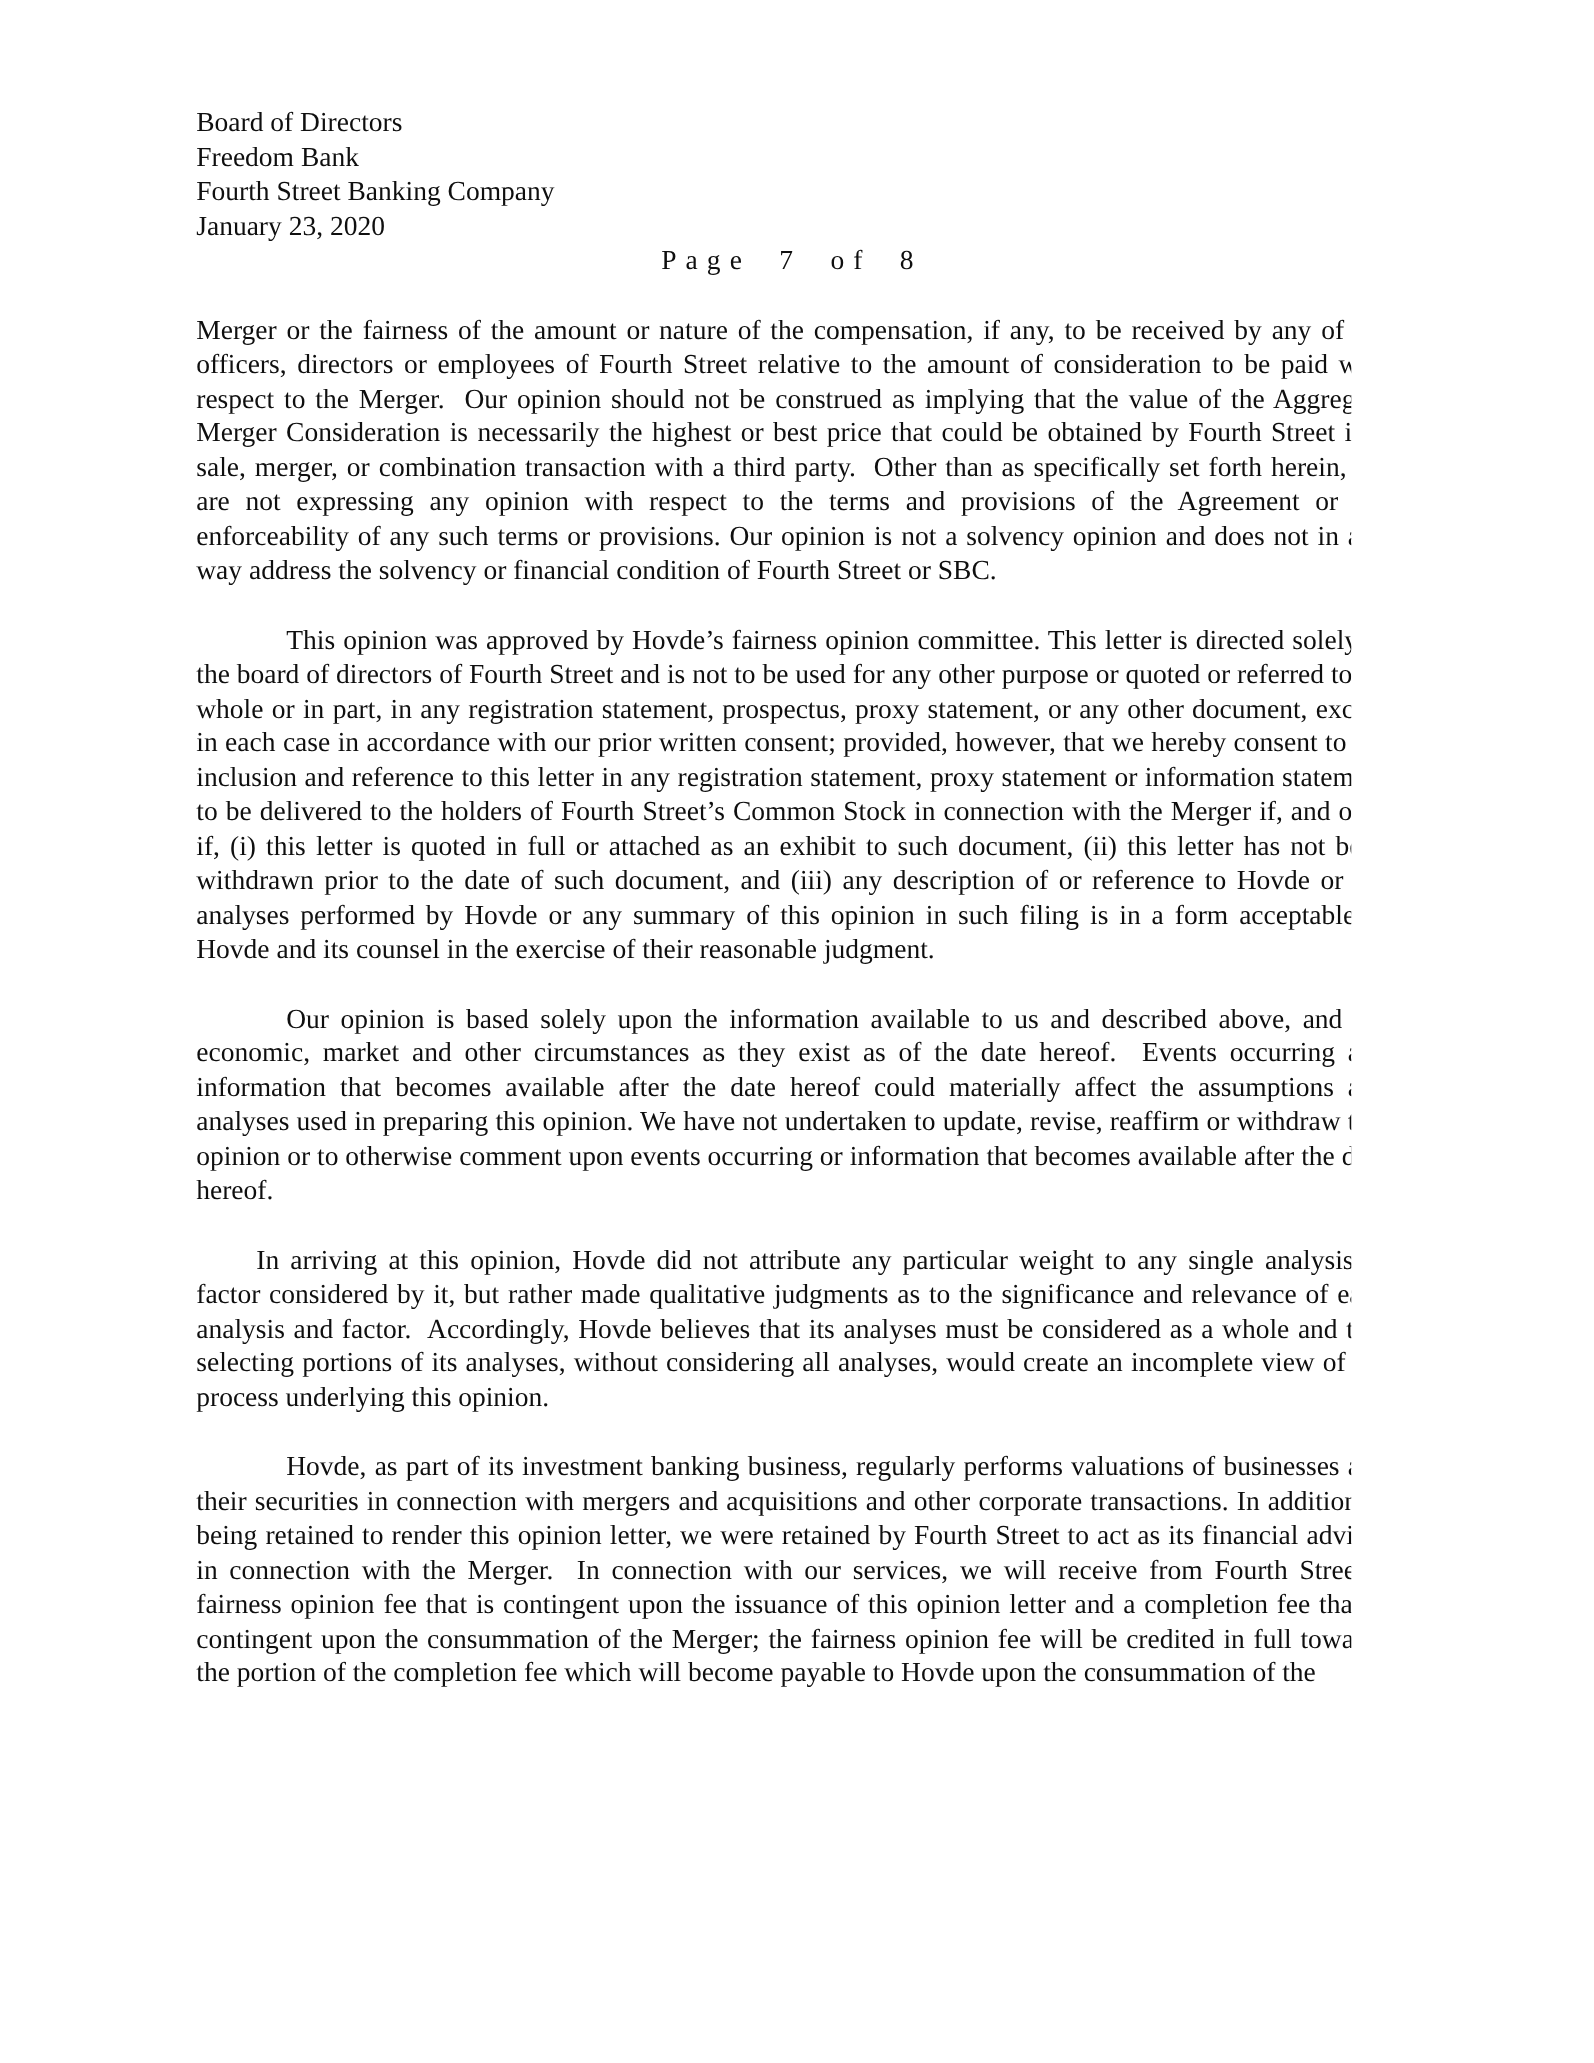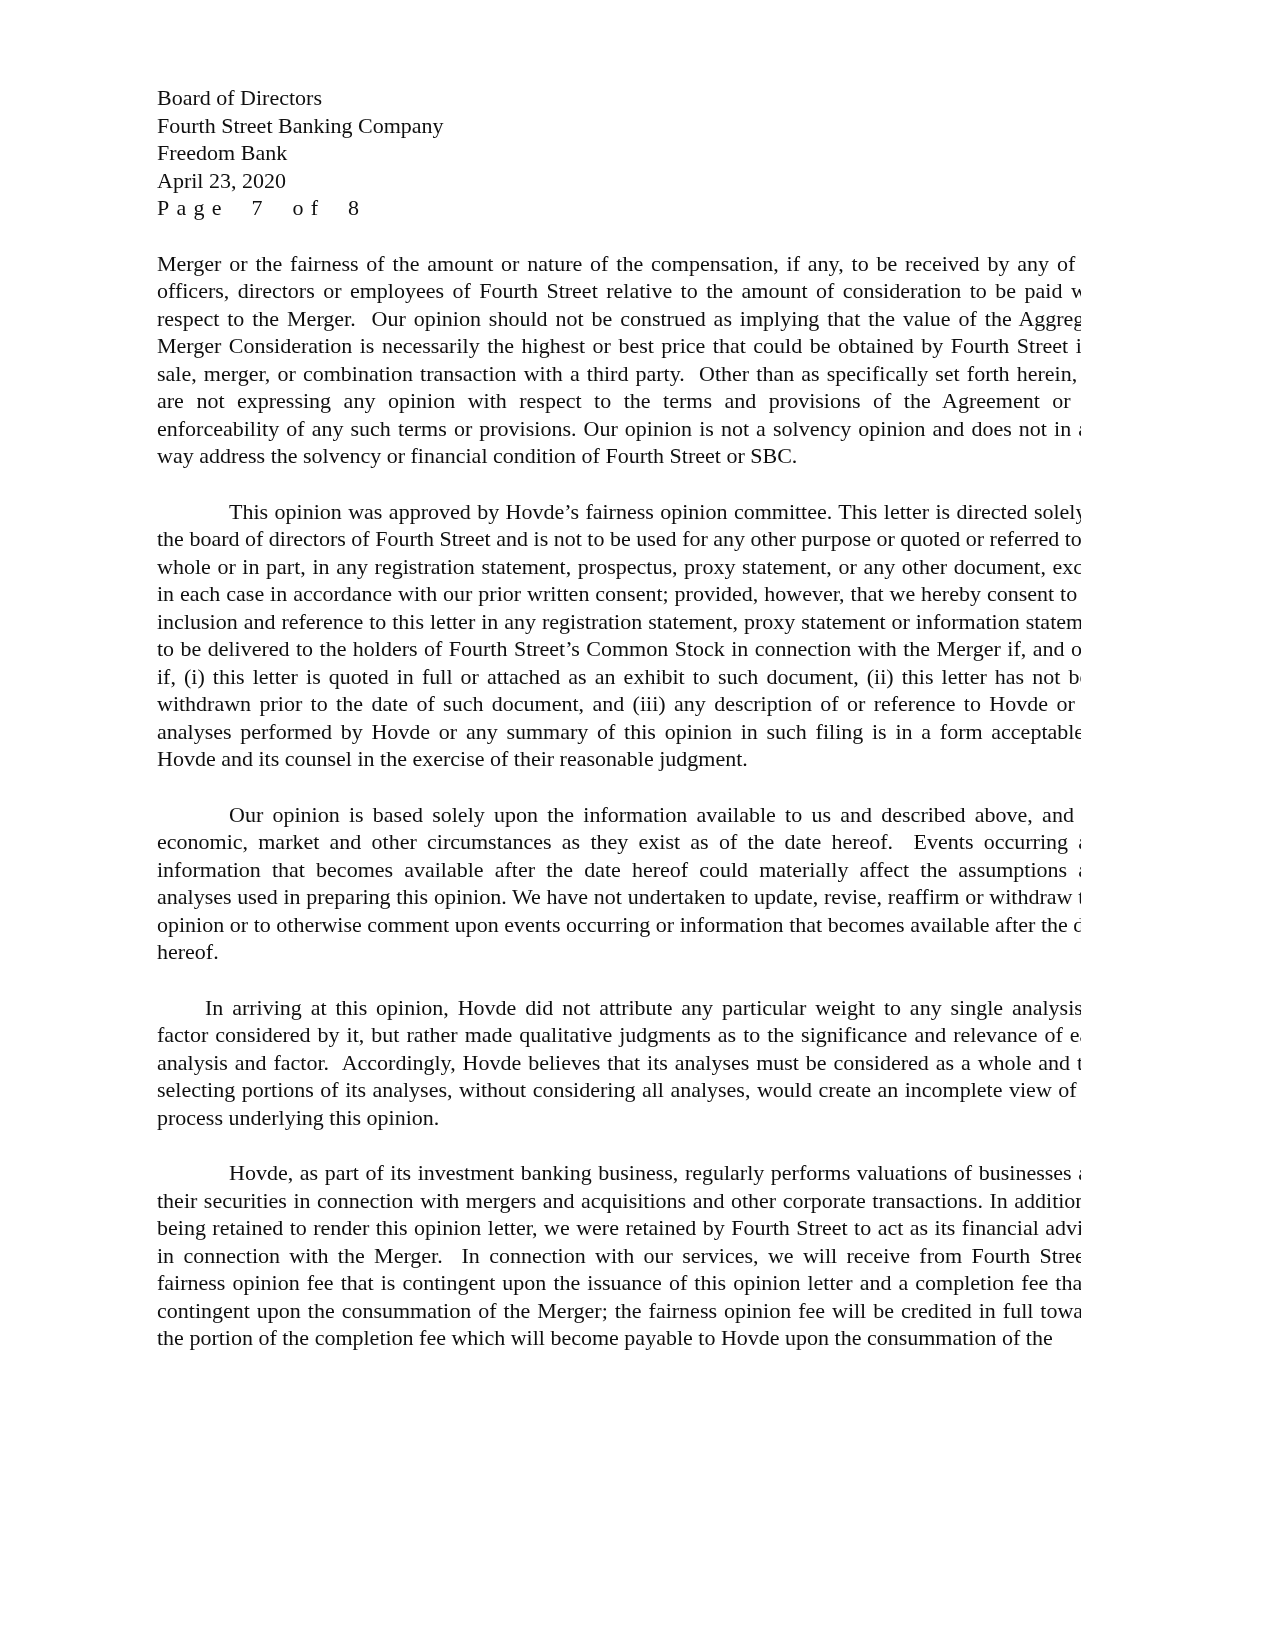--- a/index.html
+++ b/index.html
@@ -23,20 +23,21 @@
     font-family: "Liberation Serif", "DejaVu Serif", serif;
     font-size: 22px;
     line-height: 27.5px;
   }
   .letter-header div {
     white-space: nowrap;
   }
   .page-indicator {
     letter-spacing: 0.33em;
     word-spacing: 0.45em;
+    text-align: center;
   }
   .body-par {
     margin: 28px 0 0 0;
     text-align: justify;
     text-align-last: left;
     text-indent: 72px;
     font-family: Liberation Serif, serif;
   }
   .body-par.no-indent {
     text-indent: 0;
@@ -46,23 +47,23 @@
   }
 </style>
 </head>
 <body>
 
 <div class="page">
   <div class="content">
 
     <div class="letter-header">
       <div>Board of Directors</div>
+      <div>Freedom Bank</div>
       <div>Fourth Street Banking Company</div>
-      <div>Freedom Bank</div>
-      <div>April 23, 2020</div>
+      <div>January 23, 2020</div>
       <div class="page-indicator">Page 7 of 8</div>
     </div>
 
     <p class="body-par no-indent">Merger or the fairness of the amount or nature of the compensation, if any, to be received by any of the officers, directors or employees of Fourth Street relative to the amount of consideration to be paid with respect to the Merger.&nbsp; Our opinion should not be construed as implying that the value of the Aggregate Merger Consideration is necessarily the highest or best price that could be obtained by Fourth Street in a sale, merger, or combination transaction with a third party.&nbsp; Other than as specifically set forth herein, we are not expressing any opinion with respect to the terms and provisions of the Agreement or the enforceability of any such terms or provisions. Our opinion is not a solvency opinion and does not in any way address the solvency or financial condition of Fourth Street or SBC.</p>
     <p class="body-par">This opinion was approved by Hovde’s fairness opinion committee. This letter is directed solely to the board of directors of Fourth Street and is not to be used for any other purpose or quoted or referred to, in whole or in part, in any registration statement, prospectus, proxy statement, or any other document, except in each case in accordance with our prior written consent; provided, however, that we hereby consent to the inclusion and reference to this letter in any registration statement, proxy statement or information statement to be delivered to the holders of Fourth Street’s Common Stock in connection with the Merger if, and only if, (i) this letter is quoted in full or attached as an exhibit to such document, (ii) this letter has not been withdrawn prior to the date of such document, and (iii) any description of or reference to Hovde or the analyses performed by Hovde or any summary of this opinion in such filing is in a form acceptable to Hovde and its counsel in the exercise of their reasonable judgment.</p>
     <p class="body-par">Our opinion is based solely upon the information available to us and described above, and the economic, market and other circumstances as they exist as of the date hereof.&nbsp; Events occurring and information that becomes available after the date hereof could materially affect the assumptions and analyses used in preparing this opinion. We have not undertaken to update, revise, reaffirm or withdraw this opinion or to otherwise comment upon events occurring or information that becomes available after the date hereof.</p>
     <p class="body-par indent-small">In arriving at this opinion, Hovde did not attribute any particular weight to any single analysis or factor considered by it, but rather made qualitative judgments as to the significance and relevance of each analysis and factor.&nbsp; Accordingly, Hovde believes that its analyses must be considered as a whole and that selecting portions of its analyses, without considering all analyses, would create an incomplete view of the process underlying this opinion.</p>
     <p class="body-par">Hovde, as part of its investment banking business, regularly performs valuations of businesses and their securities in connection with mergers and acquisitions and other corporate transactions. In addition to being retained to render this opinion letter, we were retained by Fourth Street to act as its financial advisor in connection with the Merger.&nbsp; In connection with our services, we will receive from Fourth Street a fairness opinion fee that is contingent upon the issuance of this opinion letter and a completion fee that is contingent upon the consummation of the Merger; the fairness opinion fee will be credited in full towards the portion of the completion fee which will become payable to Hovde upon the consummation of the</p>
 
   </div>

